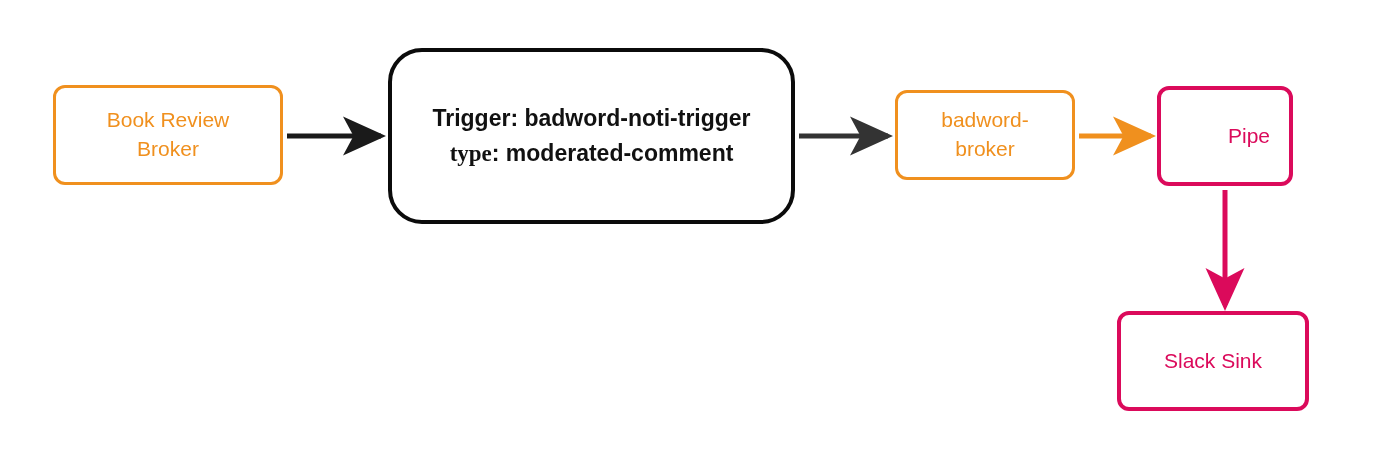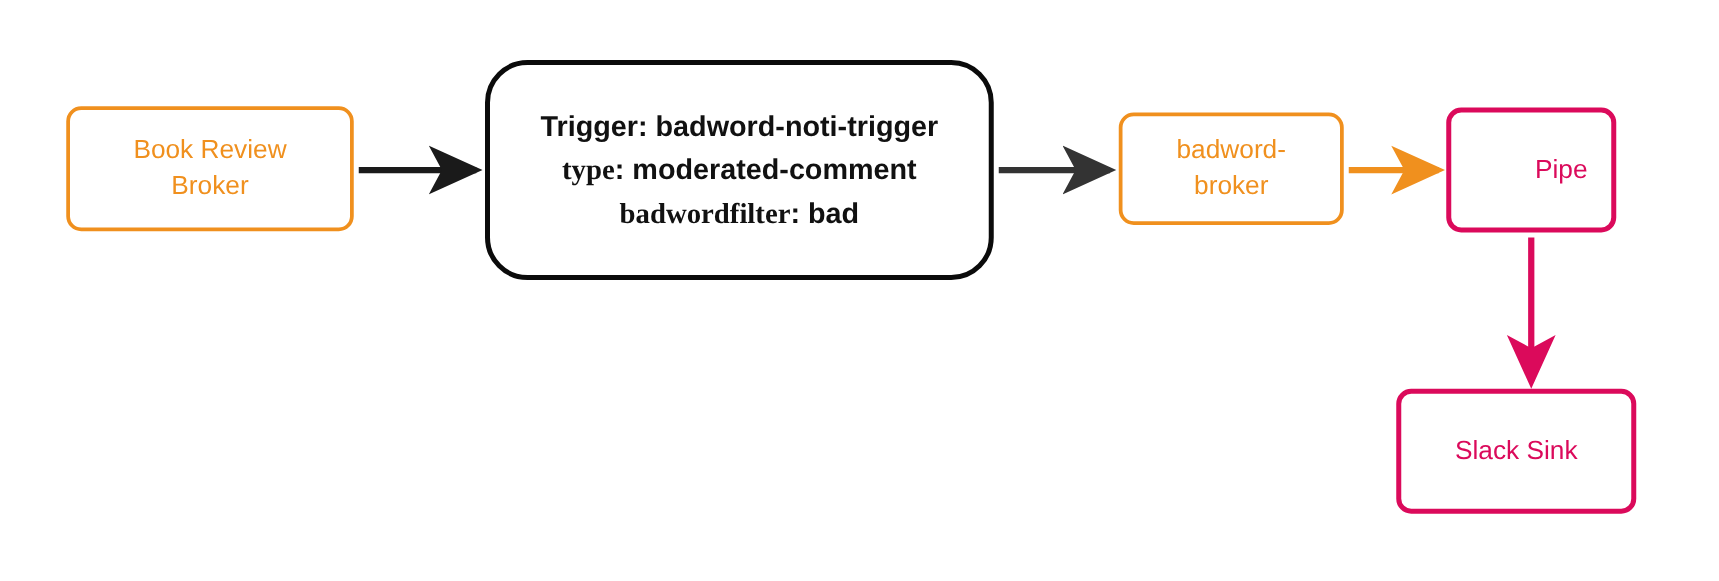--- a/index.html
+++ b/index.html
@@ -118,23 +118,20 @@
   </div>
 
   <div class="node node-black" id="node-trigger">
     <div class="detail">
       <div>
         <span class="line-all-bold">Trigger: badword-noti-trigger</span>
       </div>
       <div>
         <span class="k">type</span><span class="v">: moderated-comment</span>
       </div>
-      <div>
-        <span class="k">badwordfilter</span><span class="v">: bad</span>
-      </div>
     </div>
   </div>
 
   <div class="node node-orange" id="node-badword-broker">
     <span class="label">badword-
 broker</span>
   </div>
 
   <div class="node node-pink" id="node-pipe">
     <span class="label">Pipe</span>

